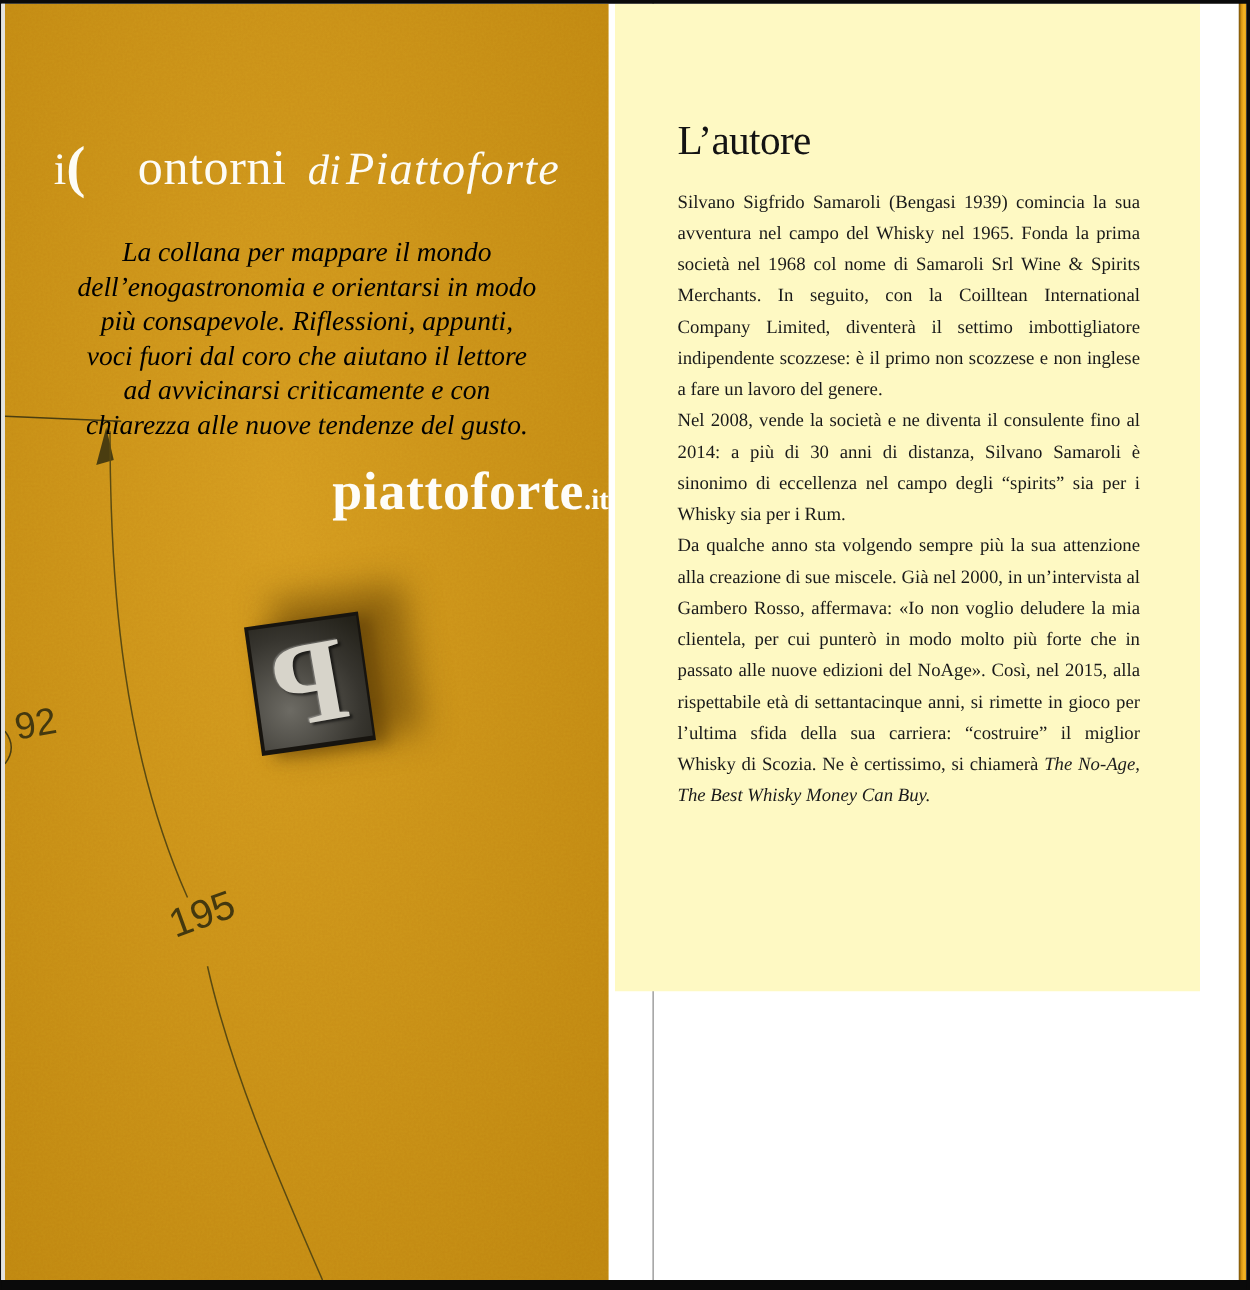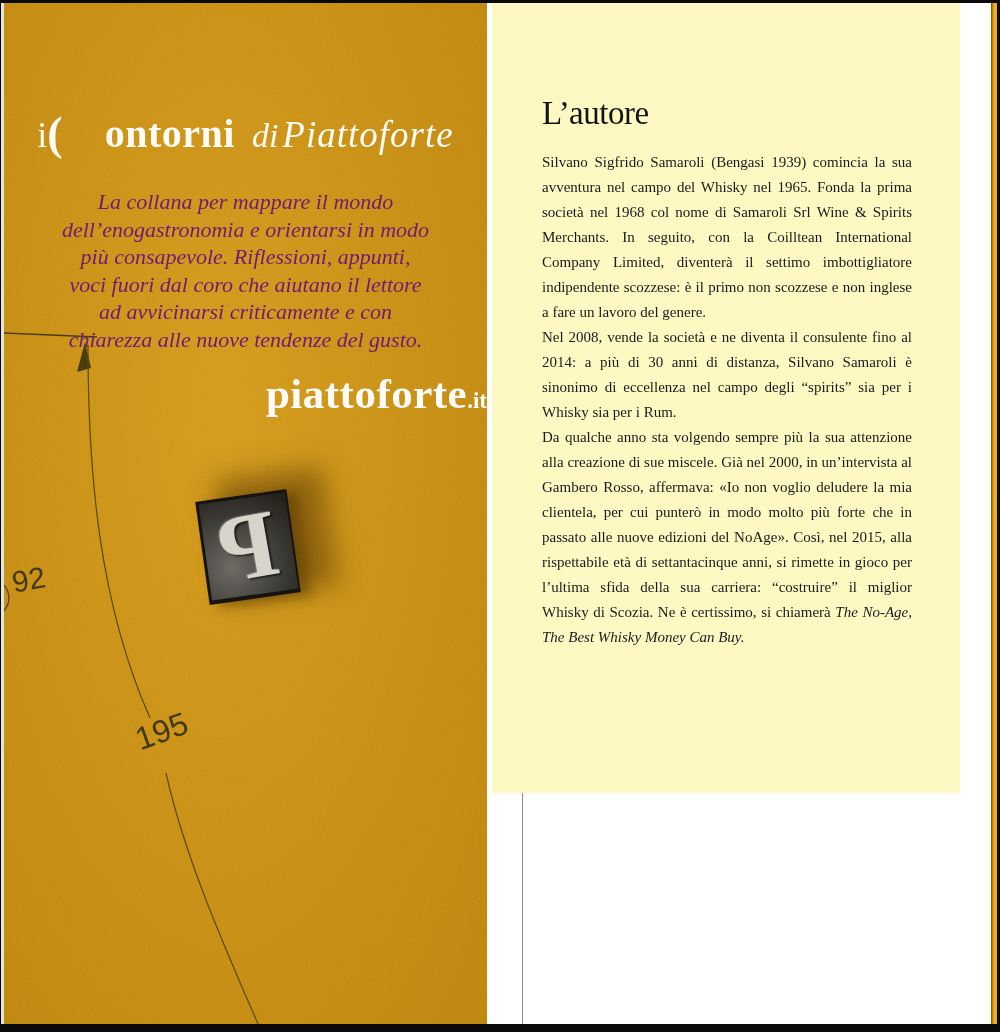--- a/index.html
+++ b/index.html
@@ -26,27 +26,27 @@
     position:absolute;inset:0;
     background:radial-gradient(ellipse at 45% 40%, rgba(255,220,120,.12), rgba(120,80,0,.18) 95%);
   }
 
   .brand{
     position:absolute;left:0;top:104px;width:483px;text-align:center;
     color:#fdfcf6;white-space:nowrap;z-index:5;
   }
   .brand .b-i{font-size:36px;}
   .brand .b-c{font-weight:bold;font-size:46px;vertical-align:-2px;letter-spacing:-2px;}
-  .brand .b-rest{font-weight:bold;font-size:40px;letter-spacing:.5px;margin-left:44px;}
+  .brand .b-rest{font-weight:normal;font-size:40px;letter-spacing:.5px;margin-left:44px;}
   .brand .b-di{font-style:italic;font-size:34px;margin-left:17px;}
   .brand .b-name{font-style:italic;font-size:37px;letter-spacing:1px;}
 
   .tagline{
     position:absolute;left:21px;top:185px;width:441px;z-index:5;
-    text-align:center;color:#701a75;font-style:italic;
+    text-align:center;color:#000000;font-style:italic;
     font-size:22px;line-height:27.5px;white-space:pre-line;
   }
 
   .siteline{
     position:absolute;left:0;top:366px;width:483px;text-align:right;
     color:#fefdf9;z-index:5;white-space:nowrap;
   }
   .siteline .site-main{font-weight:bold;font-size:43px;letter-spacing:.5px;}
   .siteline .site-tld{font-weight:bold;font-size:23px;}
 

